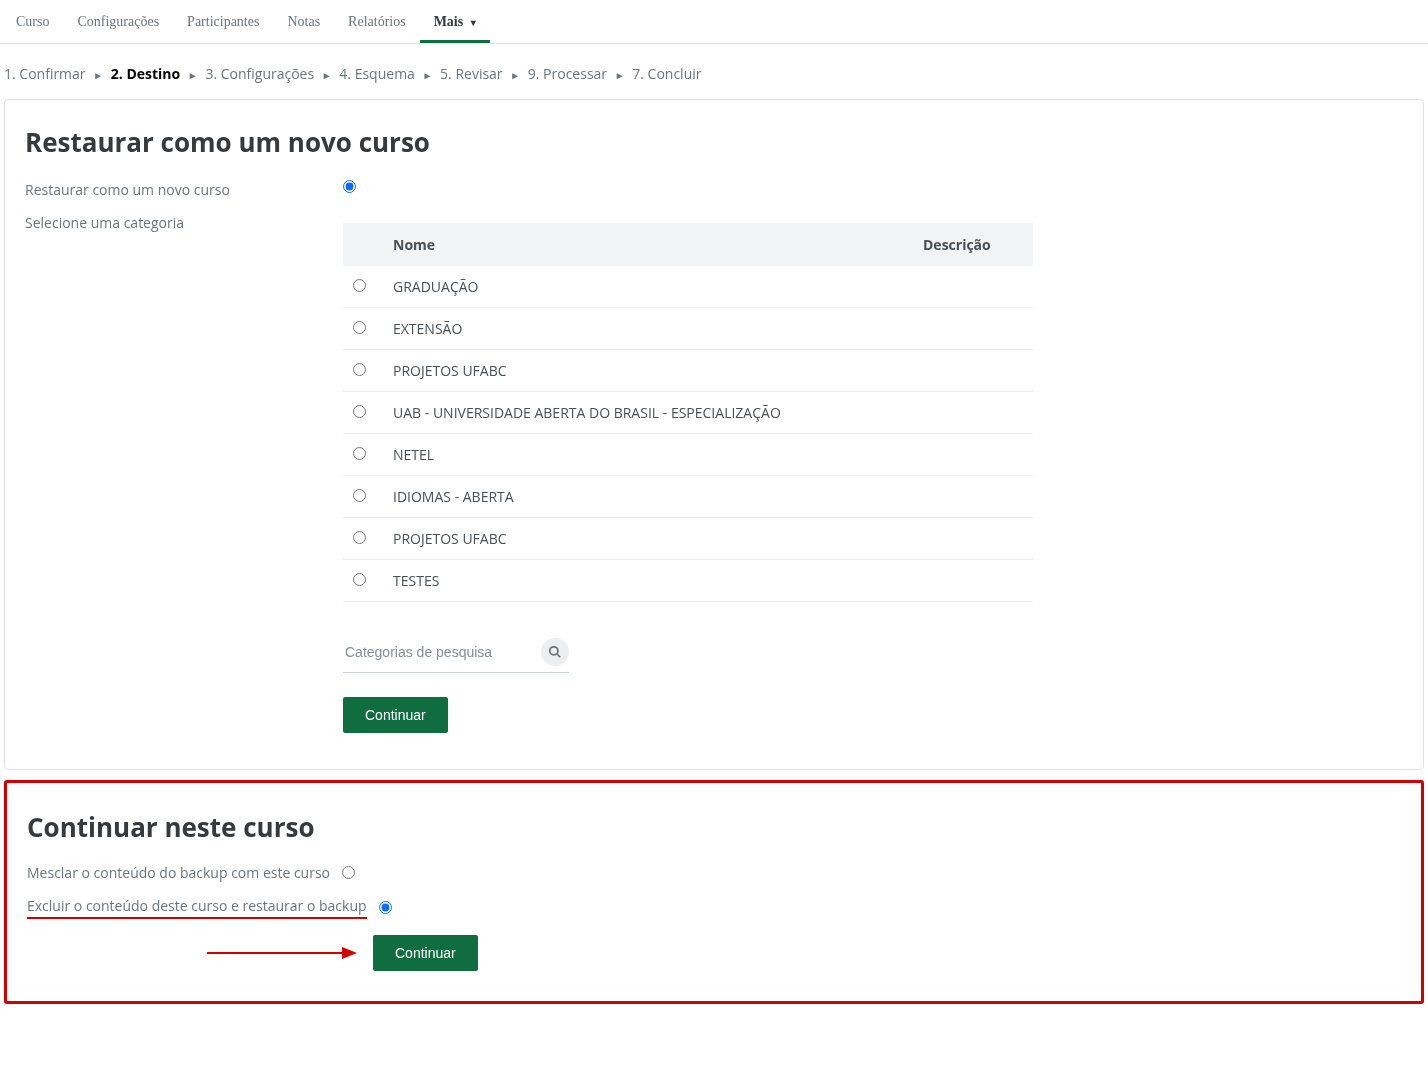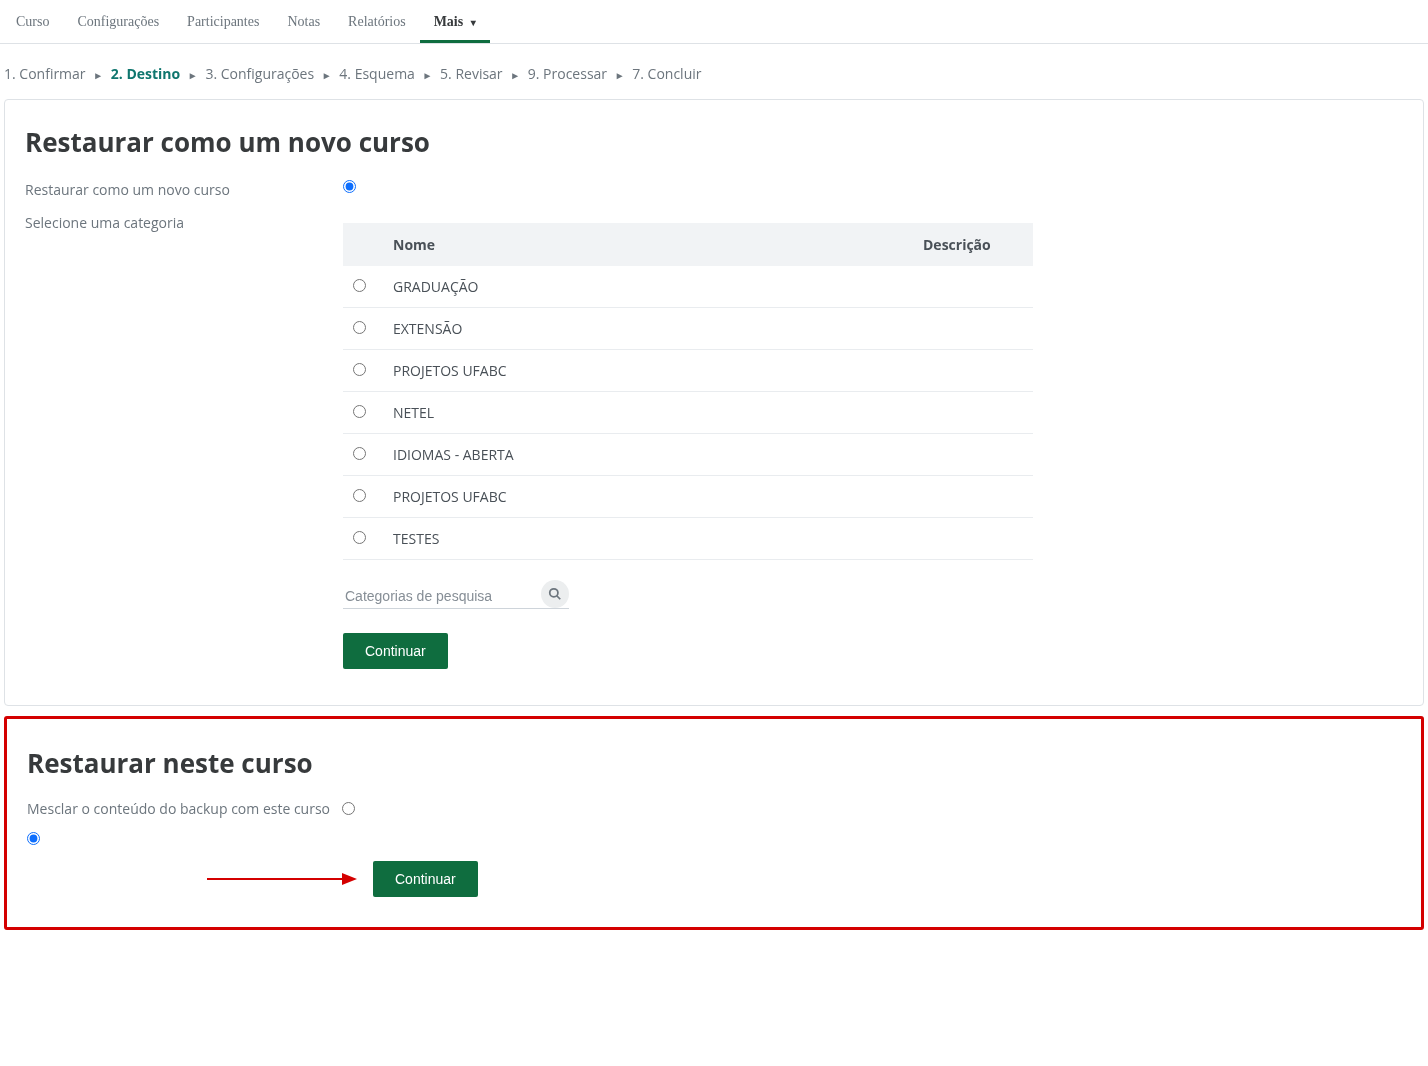--- a/index.html
+++ b/index.html
@@ -35,21 +35,21 @@
       margin-left: 4px;
       font-size: 10px;
     }
     .steps {
       padding: 20px 4px 16px;
       font-size: 14px;
       color: #6c757d;
     }
     .steps .step { white-space: nowrap; }
     .steps .sep { margin: 0 4px; color: #6c757d; font-size: 10px; }
-    .steps .current { color: #0f766e; font-weight: 700; }
+    .steps .current { color: #000000; font-weight: 700; }
     .panel {
       border: 1px solid #dee2e6;
       border-radius: 4px;
       padding: 24px 20px;
       margin: 0 4px 10px;
     }
     .panel h2 {
       font-size: 26px;
       font-weight: 700;
       color: #373a3c;
@@ -87,25 +87,26 @@
     .cat-table thead th.desc { width: 120px; }
     .cat-table tbody td {
       padding: 11px 10px;
       border-bottom: 1px solid #e9ecef;
       color: #495057;
       font-size: 14px;
     }
     .cat-table tbody td:first-child { width: 40px; text-align: left; }
     .search-wrap {
       display: flex;
-      align-items: flex-end;
+      align-items: center;
       gap: 10px;
-      margin-top: 20px;
+      margin-top: 36px;
       border-bottom: 1px solid #ced4da;
       width: 226px;
+      padding-bottom: 6px;
     }
     .search-wrap input {
       border: none;
       outline: none;
       flex: 1;
       font-size: 14px;
       color: #495057;
       padding: 4px 2px;
       background: transparent;
     }
@@ -239,20 +240,25 @@
               <td>EXTENSÃO</td>
               <td></td>
             </tr>
             <tr>
               <td><input type="radio" name="cat" style=""></td>
               <td>PROJETOS UFABC</td>
               <td></td>
             </tr>
             <tr>
               <td><input type="radio" name="cat" style=""></td>
+              <td>UAB - UNIVERSIDADE ABERTA DO BRASIL - ESPECIALIZAÇÃO</td>
+              <td></td>
+            </tr>
+            <tr>
+              <td><input type="radio" name="cat" style=""></td>
               <td>NETEL</td>
               <td></td>
             </tr>
             <tr>
               <td><input type="radio" name="cat" style=""></td>
               <td>IDIOMAS - ABERTA</td>
               <td></td>
             </tr>
             <tr>
               <td><input type="radio" name="cat" style=""></td>
@@ -276,28 +282,29 @@
             </svg>
         </button>
       </div>
 
       <button class="btn-primary">Continuar</button>
     </div>
   </div>
 </div>
 
 <div class="highlight-panel">
-  <h2>Restaurar neste curso</h2>
+  <h2>Continuar neste curso</h2>
 
   <div class="opt-row">
     <span class="opt-label">Mesclar o conteúdo do backup com este curso</span>
     <input type="radio" name="thisopt" style="">
   </div>
 
   <div class="opt-row">
+    <span class="opt-label underlined">Excluir o conteúdo deste curso e restaurar o backup</span>
     <input type="radio" name="thisopt" checked="" class="radio-main" style="">
   </div>
 
   <div class="arrow-row">
     <svg class="arrow-svg" width="150" height="18" viewBox="0 0 150 18">
       <line x1="0" y1="9" x2="135" y2="9" stroke="#d40000" stroke-width="2"></line>
       <polygon points="135,3 150,9 135,15" fill="#d40000"></polygon>
     </svg>
     <button class="btn-primary-sm">Continuar</button>
   </div>

